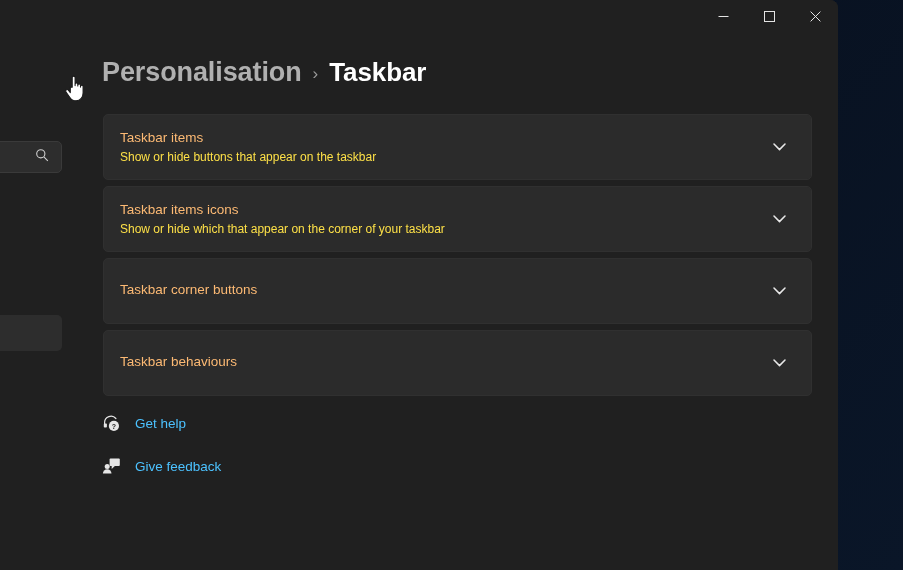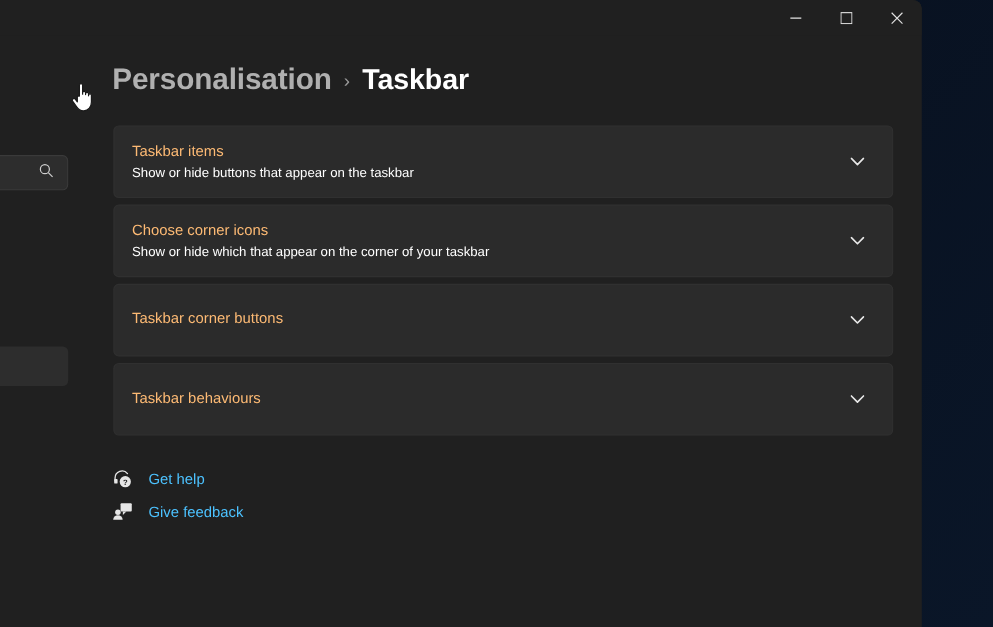--- a/index.html
+++ b/index.html
@@ -143,44 +143,44 @@
   }
   .card-text { flex: 1 1 auto; min-width: 0; }
   .card-title {
     font-size: 13.5px;
     color: #fdba74;
     line-height: 18px;
     margin-bottom: 2px;
   }
   .card-sub {
     font-size: 12px;
-    color: #ffffff;
+    color: #fde047;
     line-height: 16px;
     white-space: nowrap;
     overflow: hidden;
     text-overflow: ellipsis;
   }
   .card-chevron {
     flex: 0 0 auto;
     width: 30px;
     height: 30px;
     display: flex;
     align-items: center;
     justify-content: center;
     color: #e8e8e8;
   }
 
   
   #footer-links {
     position: absolute;
     left: 100px;
-    top: 392px;
+    top: 380px;
     display: flex;
     flex-direction: column;
-    gap: 8px;
+    gap: 21px;
   }
   .flink {
     display: flex;
     align-items: center;
     gap: 13px;
     cursor: default;
     width: max-content;
   }
   .flink-icon {
     width: 22px;
@@ -265,21 +265,21 @@
         </div>
         <div class="card-chevron">
           <svg width="13" height="8" viewBox="0 0 13 8">
             <polyline points="1,1 6.5,6.6 12,1" fill="none" stroke="currentColor" stroke-width="1.5" stroke-linecap="round" stroke-linejoin="round"></polyline>
           </svg>
         </div>
       </div>
 
       <div class="card">
         <div class="card-text">
-          <div class="card-title">Choose corner icons</div>
+          <div class="card-title">Taskbar items icons</div>
           <div class="card-sub">Show or hide which that appear on the corner of your taskbar</div>
         </div>
         <div class="card-chevron">
           <svg width="13" height="8" viewBox="0 0 13 8">
             <polyline points="1,1 6.5,6.6 12,1" fill="none" stroke="currentColor" stroke-width="1.5" stroke-linecap="round" stroke-linejoin="round"></polyline>
           </svg>
         </div>
       </div>
 
       <div class="card">

